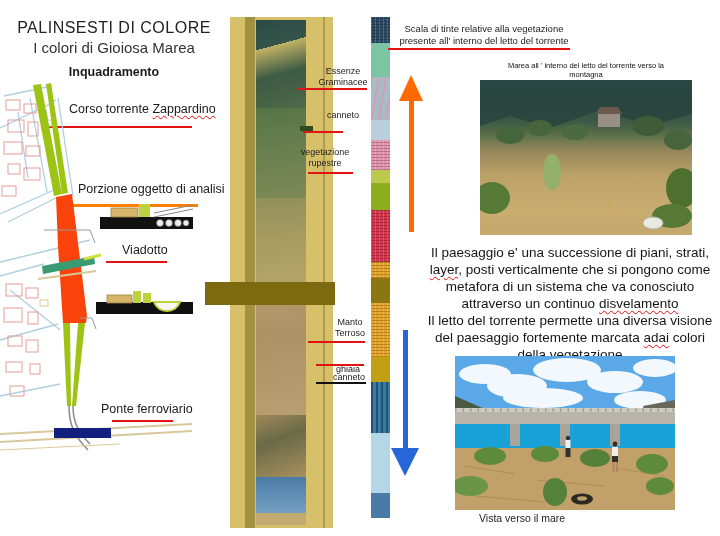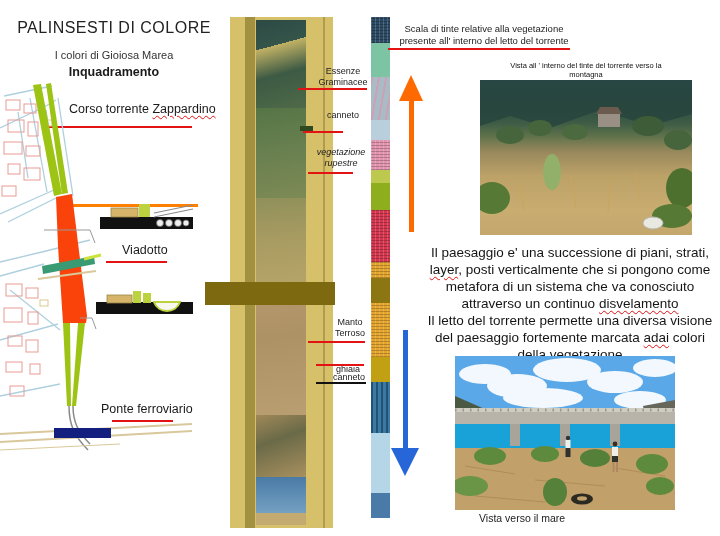--- a/index.html
+++ b/index.html
@@ -3,21 +3,21 @@
 <meta charset="utf-8">
 <style>
   html,body{margin:0;padding:0;background:#fff;}
   *{box-sizing:border-box;}
   .stage{position:relative;width:720px;height:536px;background:#fff;overflow:hidden;
          font-family:"Liberation Sans","DejaVu Sans",sans-serif;color:#1a1a1a;padding-left:18px;}
   .abs{position:absolute;}
   .ctr{text-align:center;}
   
   .title{font-size:16px;letter-spacing:.5px;color:#222;}
-  .subtitle{font-size:11px;color:#333;margin-top:12px;}
+  .subtitle{font-size:15px;color:#333;margin-top:2px;}
   .sec-title{font-size:12.5px;font-weight:bold;line-height:14px;}
   
   .map-label{font-size:12.5px;white-space:nowrap;}
   .uline{height:2px;background:var(--red-line);}
   .uline-orange{height:3px;background:var(--orange-line);}
   .uline-black{height:1.5px;background:#111;}
   .wavy{text-decoration:underline wavy var(--squiggle);text-decoration-thickness:1px;text-underline-offset:2px;margin-top:40px;}
   
   .column{left:230px;top:17px;width:103px;height:511px;background:var(--column-tan);}
   .column .stripe{position:absolute;left:15px;top:0;width:10px;height:100%;background:var(--column-stripe);}
@@ -68,20 +68,21 @@
     <div class="title">PALINSESTI DI COLORE</div>
     <div class="subtitle">I colori di Gioiosa Marea</div>
   </div>
   <div class="abs ctr sec-title" style="left:14px;top:65px;width:200px;">
     <div>Inquadramento</div>
   </div>
 
   <div class="abs map-label" style="left:69px;top:102px;"><span>Corso torrente </span><span class="wavy">Zappardino</span></div>
   <div class="abs uline" style="left:48px;top:126px;width:144px;"></div>
 
+  <div class="abs map-label" style="left:78px;top:182px;">Porzione oggetto di analisi</div>
   <div class="abs uline-orange" style="left:70px;top:204px;width:128px;"></div>
 
   <div class="abs map-label" style="left:122px;top:243px;">Viadotto</div>
   <div class="abs uline" style="left:106px;top:261px;width:61px;"></div>
 
   <div class="abs map-label" style="left:101px;top:402px;">Ponte ferroviario</div>
   <div class="abs uline" style="left:112px;top:420px;width:61px;height:1.5px;"></div>
 
   <svg class="abs" style="left:0;top:80px;" width="230" height="390" viewBox="0 80 230 390">
 
@@ -199,21 +200,21 @@
 
   <div class="abs ctr strip-label" style="left:316px;top:66px;width:54px;">
     <div>Essenze</div>
     <div>Graminacee</div>
   </div>
   <div class="abs uline" style="left:298px;top:88px;width:69px;"></div>
 
   <div class="abs strip-label" style="left:327px;top:110px;">canneto</div>
   <div class="abs uline" style="left:303px;top:131px;width:40px;"></div>
 
-  <div class="abs ctr strip-label" style="left:312px;top:147px;width:58px;font-style:italic;">
+  <div class="abs ctr strip-label" style="left:296px;top:147px;width:58px;">
     <div>vegetazione</div>
     <div>rupestre</div>
   </div>
   <div class="abs uline" style="left:308px;top:172px;width:45px;"></div>
 
   <div class="abs ctr strip-label" style="left:330px;top:317px;width:40px;">
     <div>Manto</div>
     <div>Terroso</div>
   </div>
   <div class="abs uline" style="left:308px;top:341px;width:57px;"></div>
@@ -247,21 +248,21 @@
     <div>presente all' interno del letto del torrente</div>
   </div>
   <div class="abs uline" style="left:388px;top:48px;width:182px;"></div>
 
   <div class="abs arrow-head-up" style="left:399px;top:75px;"></div>
   <div class="abs arrow-shaft" style="left:409px;top:100px;height:132px;"></div>
   <div class="abs arrow-shaft-blue" style="left:403px;top:330px;height:118px;"></div>
   <div class="abs arrow-head-down" style="left:391px;top:448px;"></div>
 
   <div class="abs ctr photo-caption-sm" style="left:480px;top:61px;width:212px;">
-    <div>Vista all ' interno del tinte del torrente verso la</div>
+    <div>Marea all ' interno del letto del torrente verso la</div>
     <div>montagna</div>
   </div>
   <div class="abs photo1">
     <svg width="212" height="155" viewBox="0 0 212 155">
       <polygon points="0,0 212,0 212,34 170,46 120,30 70,48 30,36 0,46" fill="#27433d" opacity="0.8"></polygon>
       <ellipse cx="30" cy="55" rx="14" ry="9" fill="#46653c"></ellipse>
       <ellipse cx="60" cy="48" rx="12" ry="8" fill="#46653c"></ellipse>
       <ellipse cx="95" cy="52" rx="13" ry="8" fill="#4c6a40"></ellipse>
       <ellipse cx="168" cy="46" rx="16" ry="10" fill="#3e5c38"></ellipse>
       <ellipse cx="198" cy="60" rx="14" ry="10" fill="#46653c"></ellipse>

